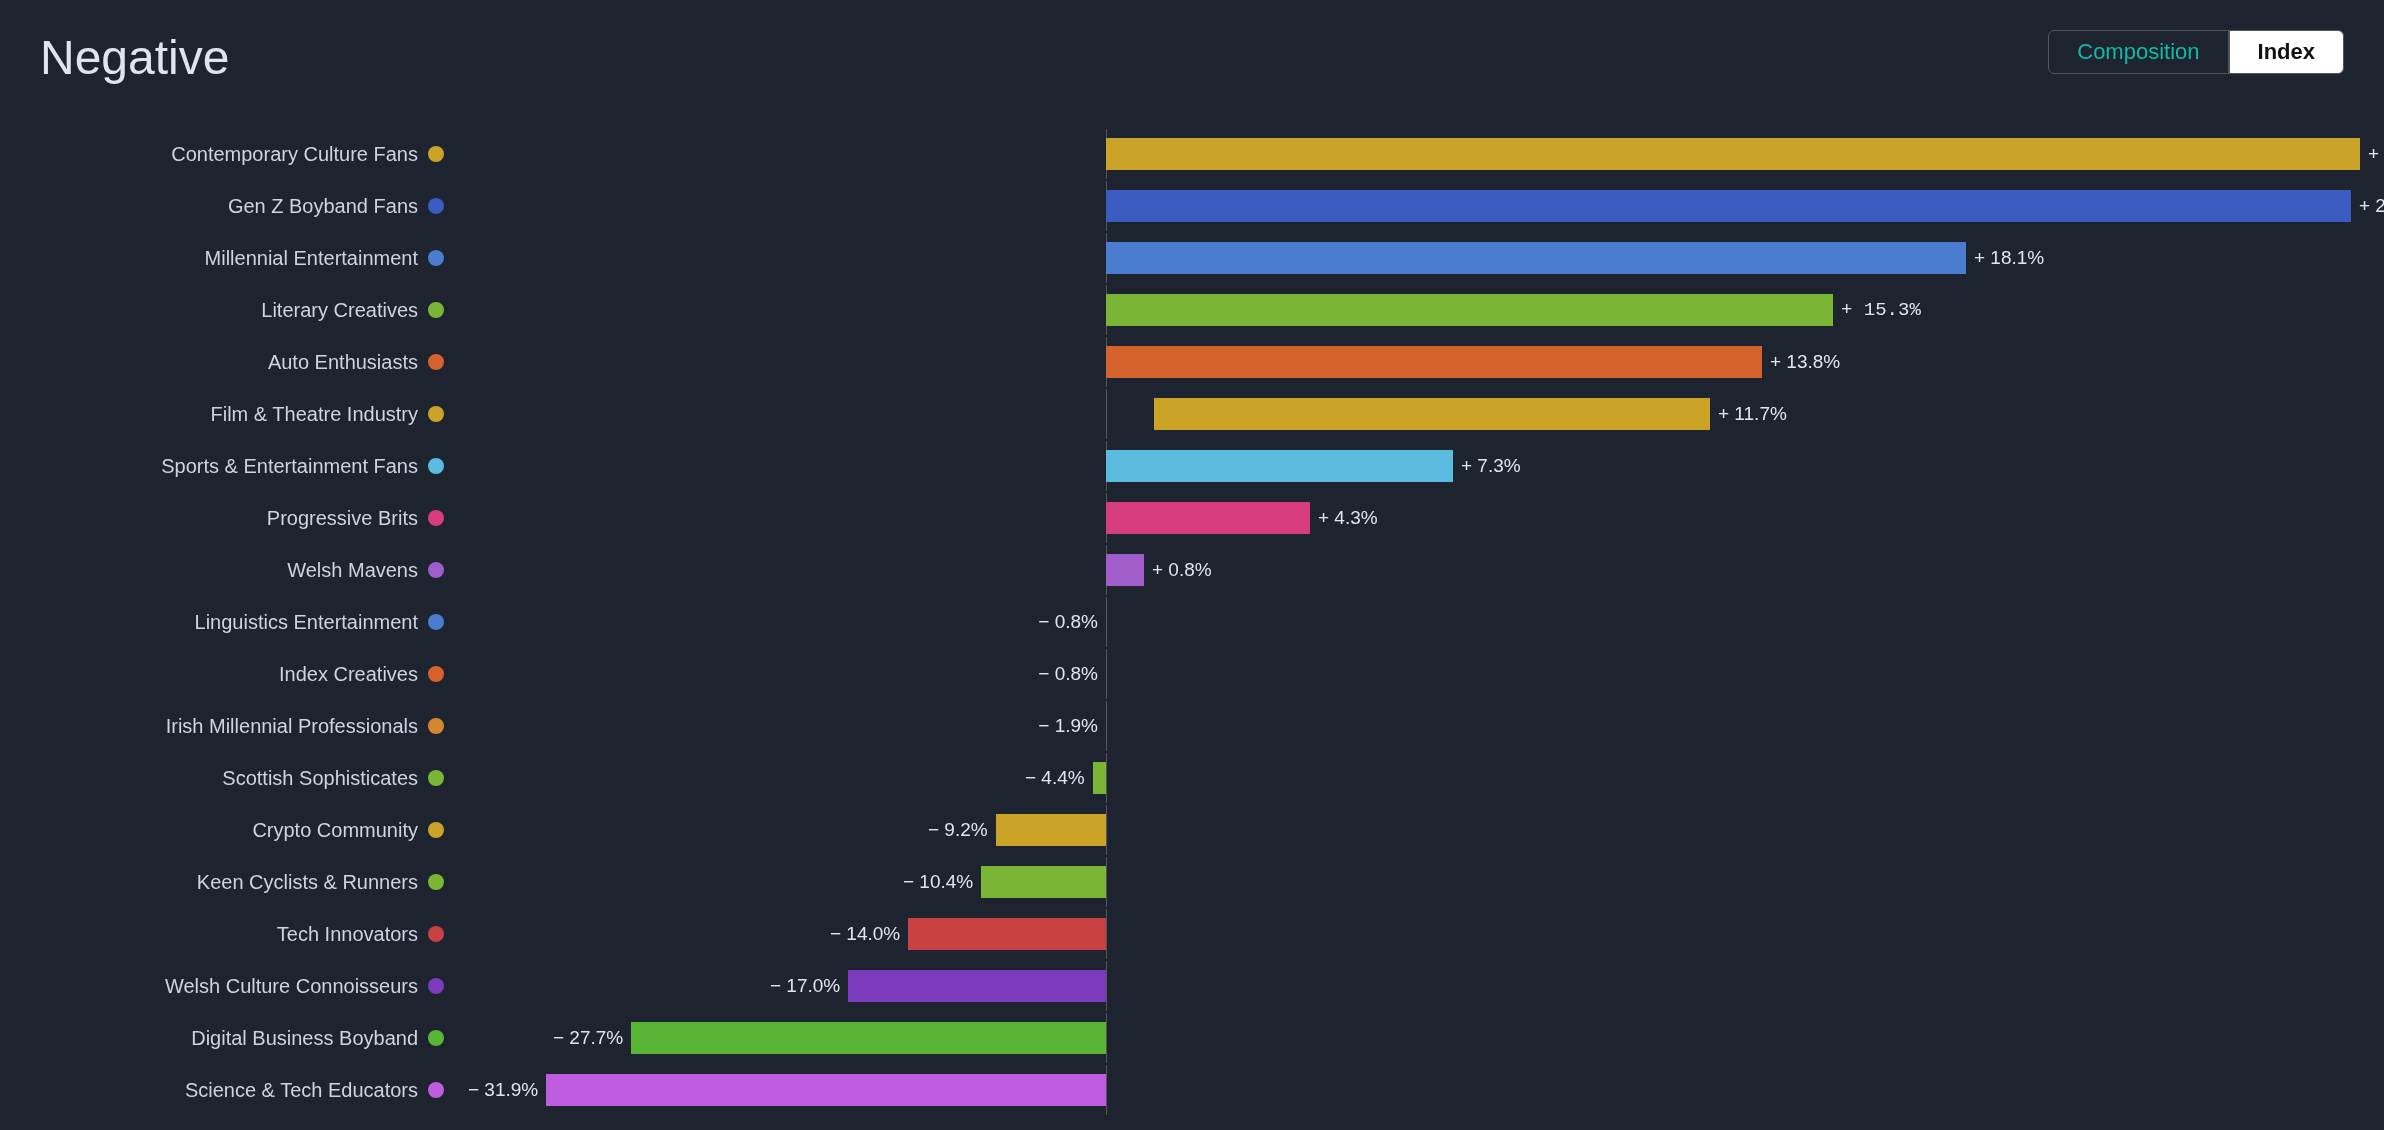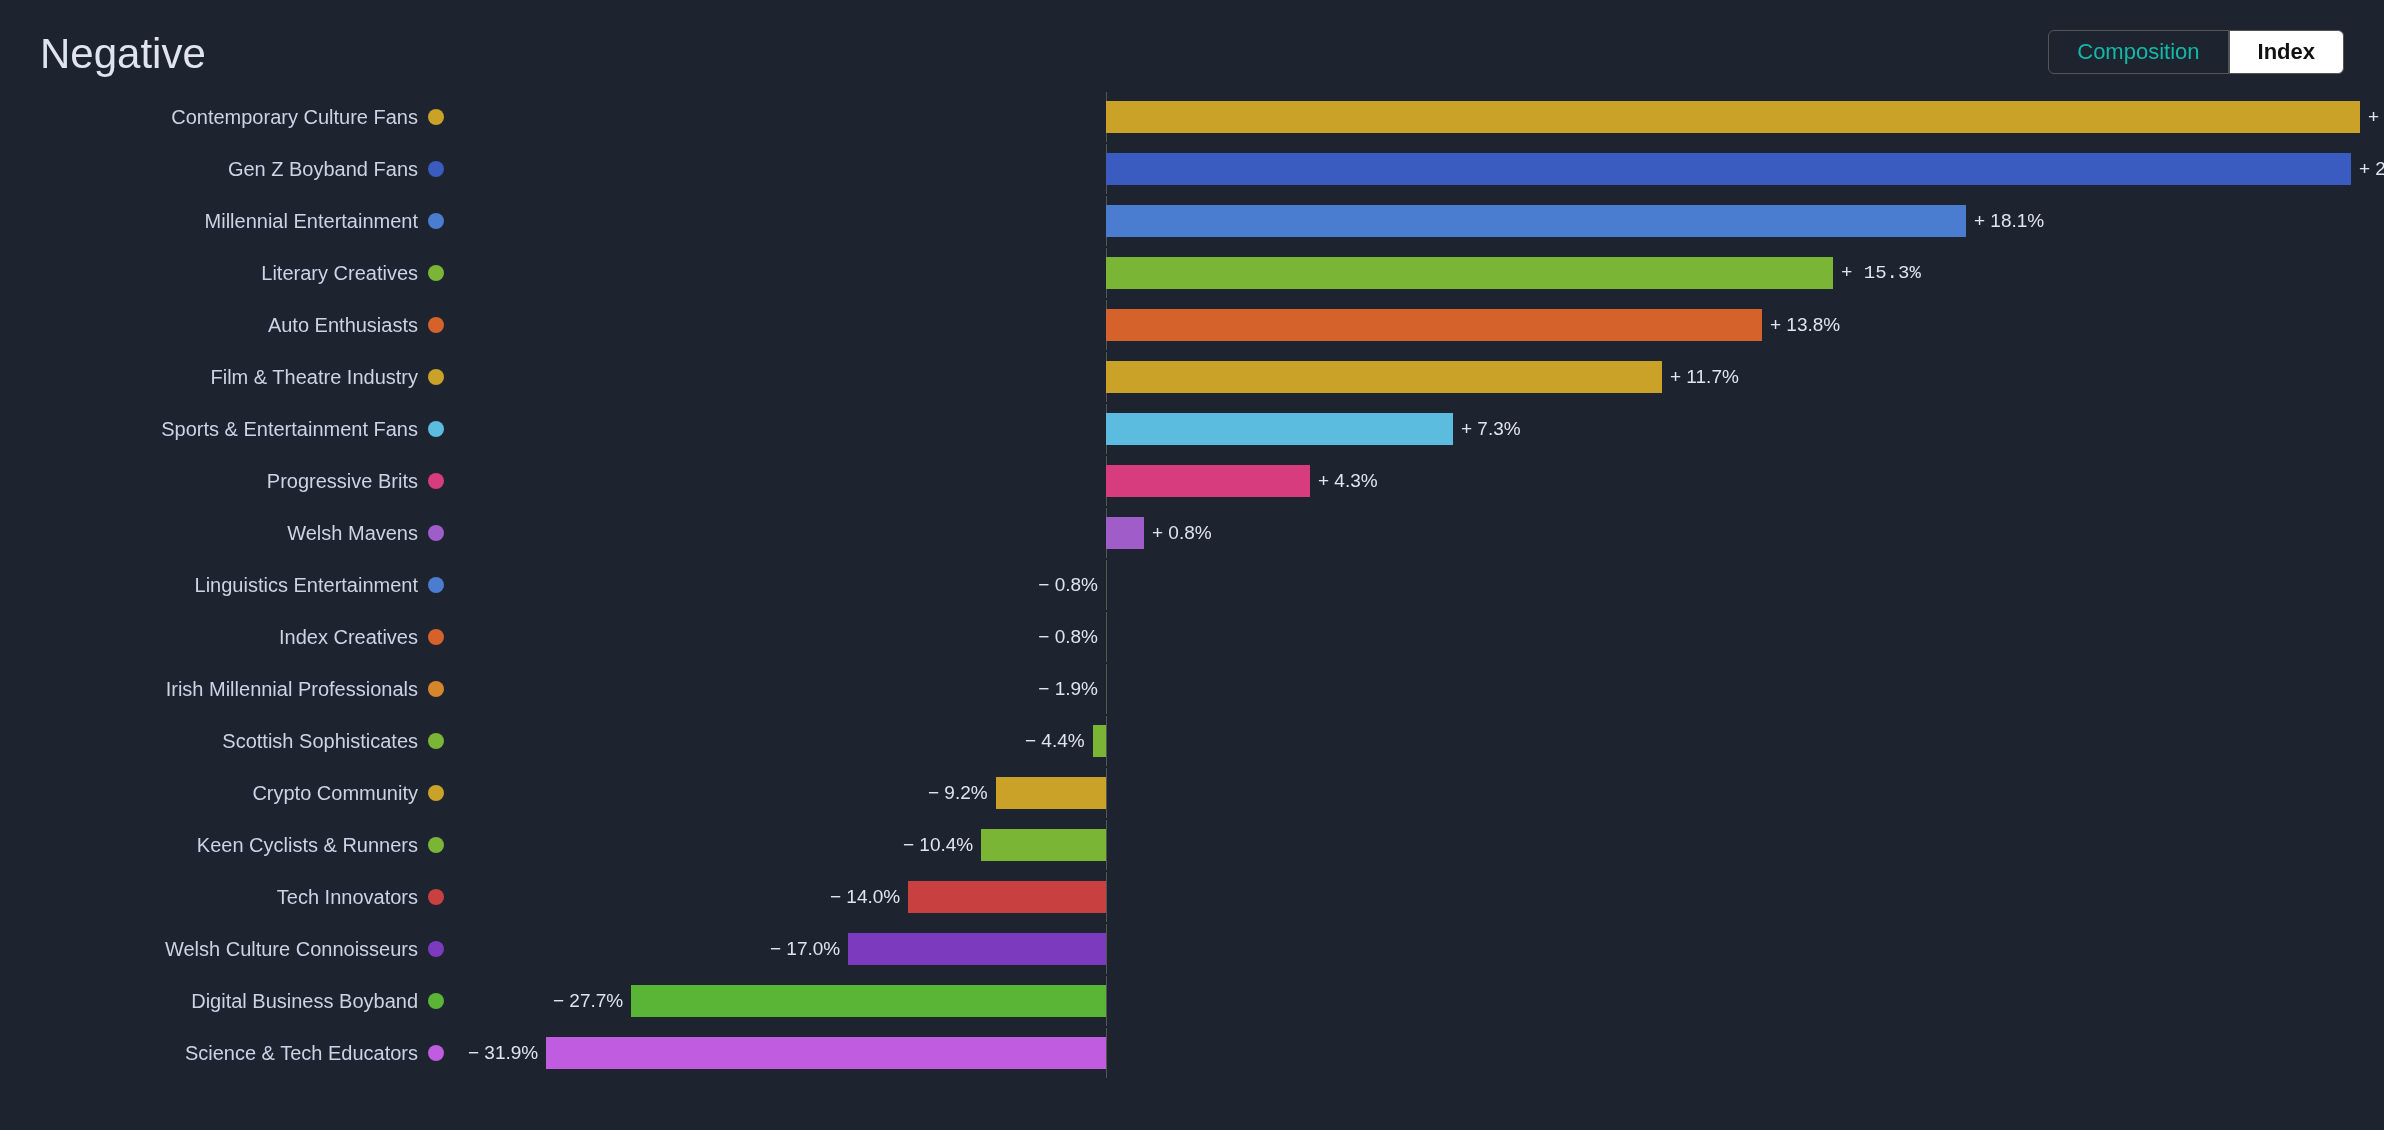--- a/index.html
+++ b/index.html
@@ -5,24 +5,24 @@
     * { margin: 0; padding: 0; box-sizing: border-box; }
     body {
       background-color: #1e2330;
       color: #cdd3e0;
       font-family: -apple-system, BlinkMacSystemFont, 'Segoe UI', sans-serif;
       width: 2384px;
       min-height: 1130px;
       padding: 30px 40px;
     }
     h1 {
-      font-size: 42px;
+      font-size: 48px;
       font-weight: 400;
       color: #e0e4ef;
-      margin-bottom: 14px;
+      margin-bottom: 44px;
     }
     .top-right {
       position: absolute;
       top: 30px;
       right: 40px;
       display: flex;
       gap: 0;
     }
     .tab-btn {
       padding: 8px 28px;
@@ -180,21 +180,21 @@
         </div>
       </div>
     </div>
     <div class="row">
       <div class="label-area">
         <span class="label-text">Film &amp; Theatre Industry</span>
         <span class="dot" style="background-color: rgb(201, 162, 39);"></span>
       </div>
       <div class="chart-area" style="width: 1900px; min-width: 1900px; position: relative;">
         <div class="zero-line" style="left: 646px;"></div>
-        <div class="bar-wrapper" style="left: 646px; flex-direction: row;">
+        <div class="bar-wrapper" style="left: 646px; flex-direction: row; padding-left: 48px;">
           <div class="bar" style="background-color: rgb(201, 162, 39); width: 556px;"></div>
           <span class="bar-label">+ 11.7%</span>
         </div>
       </div>
     </div>
     <div class="row">
       <div class="label-area">
         <span class="label-text">Sports &amp; Entertainment Fans</span>
         <span class="dot" style="background-color: rgb(91, 188, 224);"></span>
       </div>

